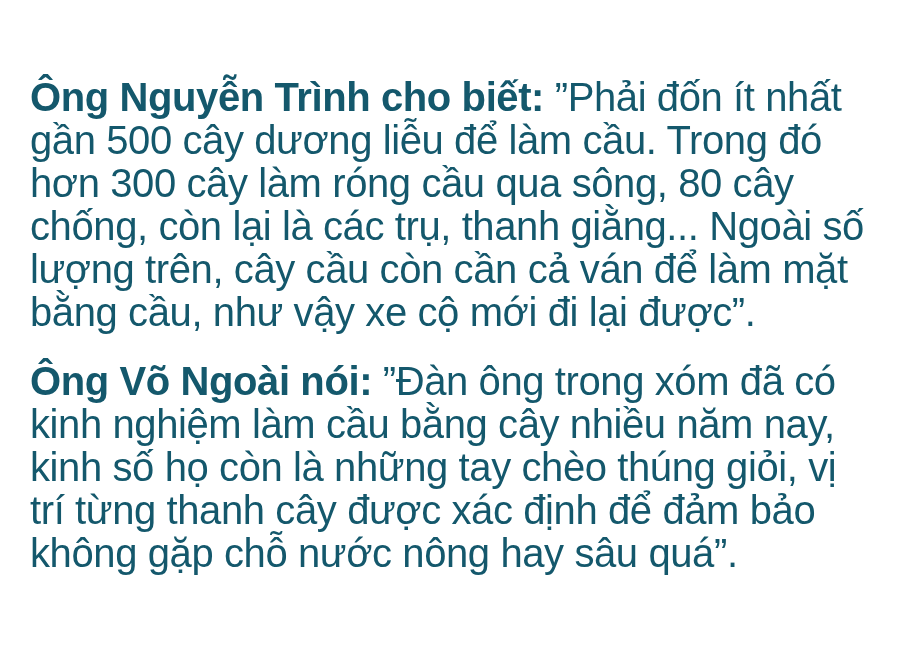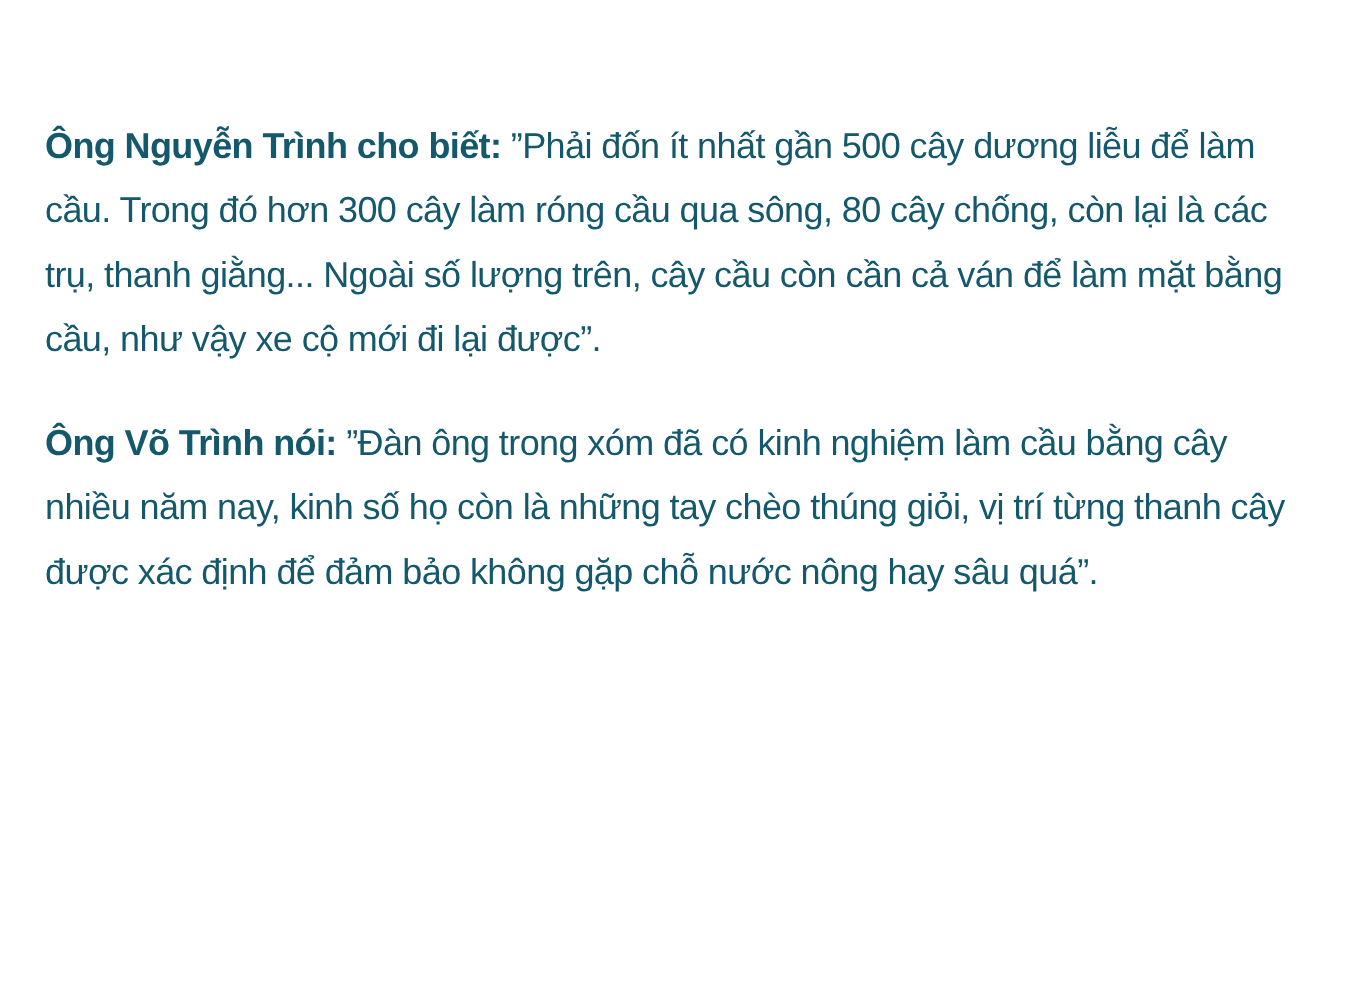--- a/index.html
+++ b/index.html
@@ -13,29 +13,29 @@
     overflow: hidden;
     font-family: "Liberation Sans", sans-serif;
   }
   main.article {
     box-sizing: border-box;
     width: 900px;
     padding: 76px 26px 0 30px;
   }
   p.passage {
     margin: 0 0 26px 0;
-    font-size: 24px;
+    font-size: 40px;
     line-height: 43px;
     letter-spacing: -0.4px;
     color: #14586C;
     text-align: left;
   }
   p.passage strong {
     font-weight: 700;
   }
 </style>
 </head>
 <body style="background: rgb(255, 255, 255);">
 
 <main class="article">
   <p class="passage" style="color: rgb(20, 88, 108);"><strong>Ông Nguyễn Trình cho biết:</strong><span> ”Phải đốn ít nhất gần 500 cây dương liễu để làm cầu. Trong đó hơn 300 cây làm róng cầu qua sông, 80 cây chống, còn lại là các trụ, thanh giằng... Ngoài số lượng trên, cây cầu còn cần cả ván để làm mặt bằng cầu, như vậy xe cộ mới đi lại được”.</span></p>
-  <p class="passage" style="color: rgb(20, 88, 108);"><strong>Ông Võ Trình nói:</strong><span> ”Đàn ông trong xóm đã có kinh nghiệm làm cầu bằng cây nhiều năm nay, kinh số họ còn là những tay chèo thúng giỏi, vị trí từng thanh cây được xác định để đảm bảo không gặp chỗ nước nông hay sâu quá”.</span></p>
+  <p class="passage" style="color: rgb(20, 88, 108);"><strong>Ông Võ Ngoài nói:</strong><span> ”Đàn ông trong xóm đã có kinh nghiệm làm cầu bằng cây nhiều năm nay, kinh số họ còn là những tay chèo thúng giỏi, vị trí từng thanh cây được xác định để đảm bảo không gặp chỗ nước nông hay sâu quá”.</span></p>
 </main>
 
 </body></html>

